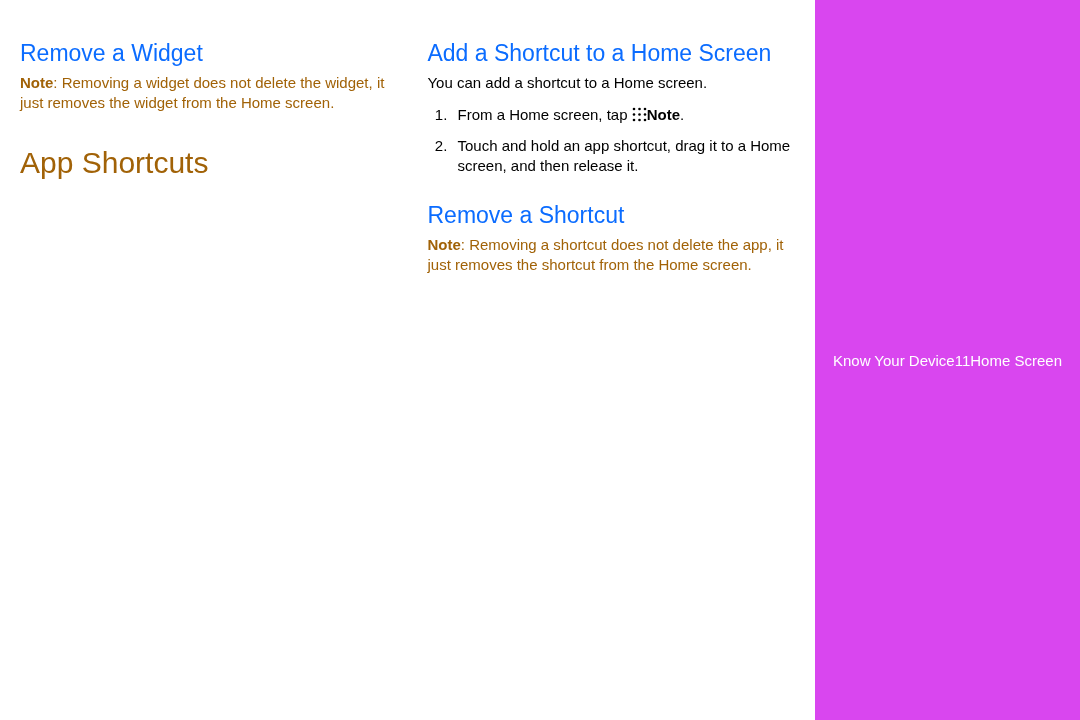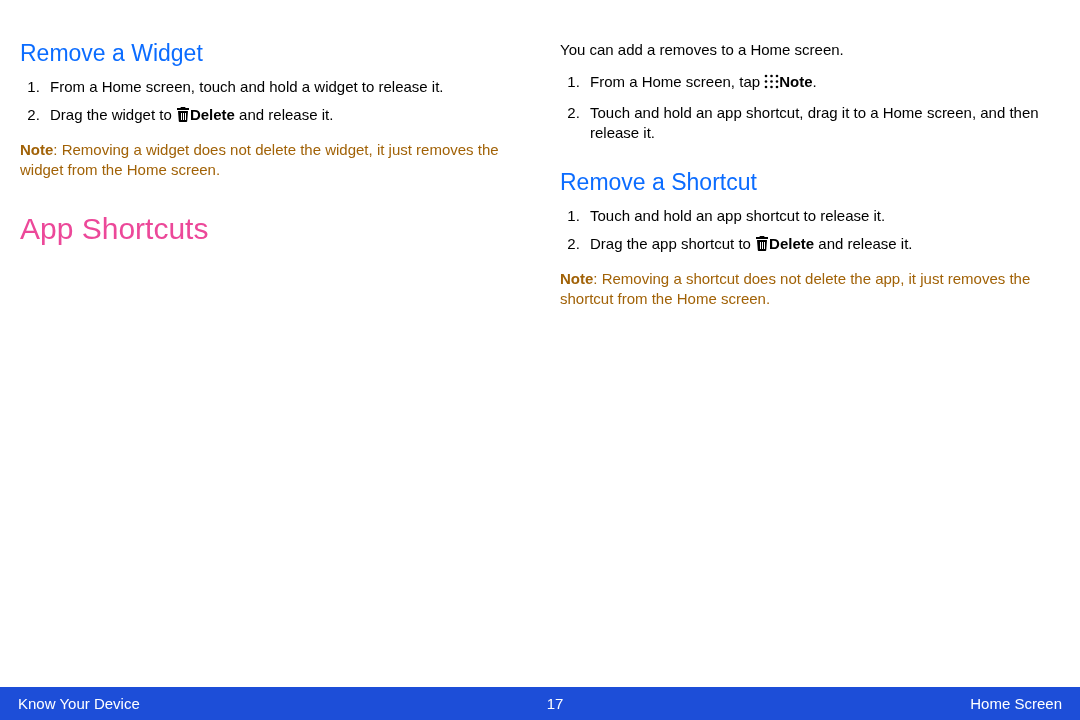--- a/index.html
+++ b/index.html
@@ -1,96 +1,77 @@
 <!DOCTYPE html>
 <html><head>
 <meta charset="utf-8">
 <style>
   * { box-sizing: border-box; margin: 0; padding: 0; }
   html, body { width: 1080px; height: 720px; font-family: Arial, Helvetica, sans-serif; background: #fff; color: #000; }
-  .page { display: flex; flex-direction: column; height: 100%; }
+  .page { display: flex; flex-direction: row; height: 100%; }
   .content { flex: 1; display: flex; padding: 40px 20px 10px 20px; gap: 40px; }
   .col { flex: 1; }
-  h2.section-hdr { color: #ec4899; font-weight: 400; font-size: 30px; margin-top: 32px; margin-bottom: 10px; }
+  h2.section-hdr { color: #a16207; font-weight: 400; font-size: 30px; margin-top: 32px; margin-bottom: 10px; }
   h3.sub-hdr { color: #0b6cff; font-weight: 400; font-size: 23px; margin-bottom: 6px; }
   p.body-text { font-size: 15px; line-height: 1.35; margin-bottom: 8px; }
   ol { margin-left: 24px; margin-bottom: 8px; }
   ol li { font-size: 15px; line-height: 1.35; padding: 4px 0 4px 6px; }
   .note { color: #a16207; font-size: 15px; line-height: 1.35; margin-top: 6px; }
   .bold { font-weight: 700; }
   .inline-icon { display: inline-block; vertical-align: -2px; }
-  .footer { background: #1d4ed8; color: #fff; display: flex; align-items: center; justify-content: space-between; padding: 8px 18px; font-size: 15px; }
+  .footer { background: #d946ef; color: #fff; display: flex; align-items: center; justify-content: space-between; padding: 8px 18px; font-size: 15px; }
   svg.trash { width: 14px; height: 16px; }
   svg.apps  { width: 15px; height: 15px; }
 </style>
 </head>
 <body>
 
 <div class="page">
   <div class="content">
 
     <div class="col">
 
       <h3 class="sub-hdr">Remove a Widget</h3>
-      <ol>
-        <li>From a Home screen, touch and hold a widget to release it.</li>
-        <li>
-          <span>Drag the widget to </span><span class="inline-icon">
-            <svg class="trash" viewBox="0 0 14 16">
-                <path d="M5 1h4l.7 1H13v2H1V2h3.3L5 1zM2 5h10l-.8 10.2c-.05.45-.4.8-.85.8H3.65c-.45 0-.8-.35-.85-.8L2 5zm3 2v7h1V7H5zm2 0v7h1V7H7zm2 0v7h1V7H9z" fill="#000"></path>
-              </svg>
-          </span><span class="bold">Delete</span><span>  and release it.</span>
-        </li>
-      </ol>
       <p class="note">
         <span class="bold">Note</span><span>: Removing a widget does not delete the widget, it just removes the widget from the Home screen.</span>
       </p>
 
       <h2 class="section-hdr">App Shortcuts</h2>
 
     </div>
 
     <div class="col">
 
-      <p class="body-text">You can add a removes to a Home screen.</p>
+      <h3 class="sub-hdr">Add a Shortcut to a Home Screen</h3>
+      <p class="body-text">You can add a shortcut to a Home screen.</p>
       <ol>
         <li>
           <span>From a Home screen, tap </span><span class="inline-icon">
             <svg class="apps" viewBox="0 0 15 15">
               <circle cx="2" cy="2" r="1.3" fill="#000"></circle>
                 <circle cx="7.5" cy="2" r="1.3" fill="#000"></circle>
                 <circle cx="13" cy="2" r="1.3" fill="#000"></circle>
               <circle cx="2" cy="7.5" r="1.3" fill="#000"></circle>
                 <circle cx="7.5" cy="7.5" r="1.3" fill="#000"></circle>
                 <circle cx="13" cy="7.5" r="1.3" fill="#000"></circle>
               <circle cx="2" cy="13" r="1.3" fill="#000"></circle>
                 <circle cx="7.5" cy="13" r="1.3" fill="#000"></circle>
                 <circle cx="13" cy="13" r="1.3" fill="#000"></circle>
             </svg>
           </span><span class="bold">Note</span><span>.</span>
         </li>
         <li>Touch and hold an app shortcut, drag it to a Home screen, and then release it.</li>
       </ol>
 
       <h3 class="sub-hdr" style="margin-top:22px">Remove a Shortcut</h3>
-      <ol>
-        <li>Touch and hold an app shortcut to release it.</li>
-        <li>
-          <span>Drag the app shortcut to </span><span class="inline-icon">
-            <svg class="trash" viewBox="0 0 14 16">
-                <path d="M5 1h4l.7 1H13v2H1V2h3.3L5 1zM2 5h10l-.8 10.2c-.05.45-.4.8-.85.8H3.65c-.45 0-.8-.35-.85-.8L2 5zm3 2v7h1V7H5zm2 0v7h1V7H7zm2 0v7h1V7H9z" fill="#000"></path>
-              </svg>
-          </span><span class="bold">Delete</span><span>  and release it.</span>
-        </li>
-      </ol>
       <p class="note">
         <span class="bold">Note</span><span>: Removing a shortcut does not delete the app, it just removes the shortcut from the Home screen.</span>
       </p>
 
     </div>
   </div>
 
   <div class="footer">
     <span>Know Your Device</span>
-    <span>17</span>
+    <span>11</span>
     <span>Home Screen</span>
   </div>
 </div>
 
 </body></html>

